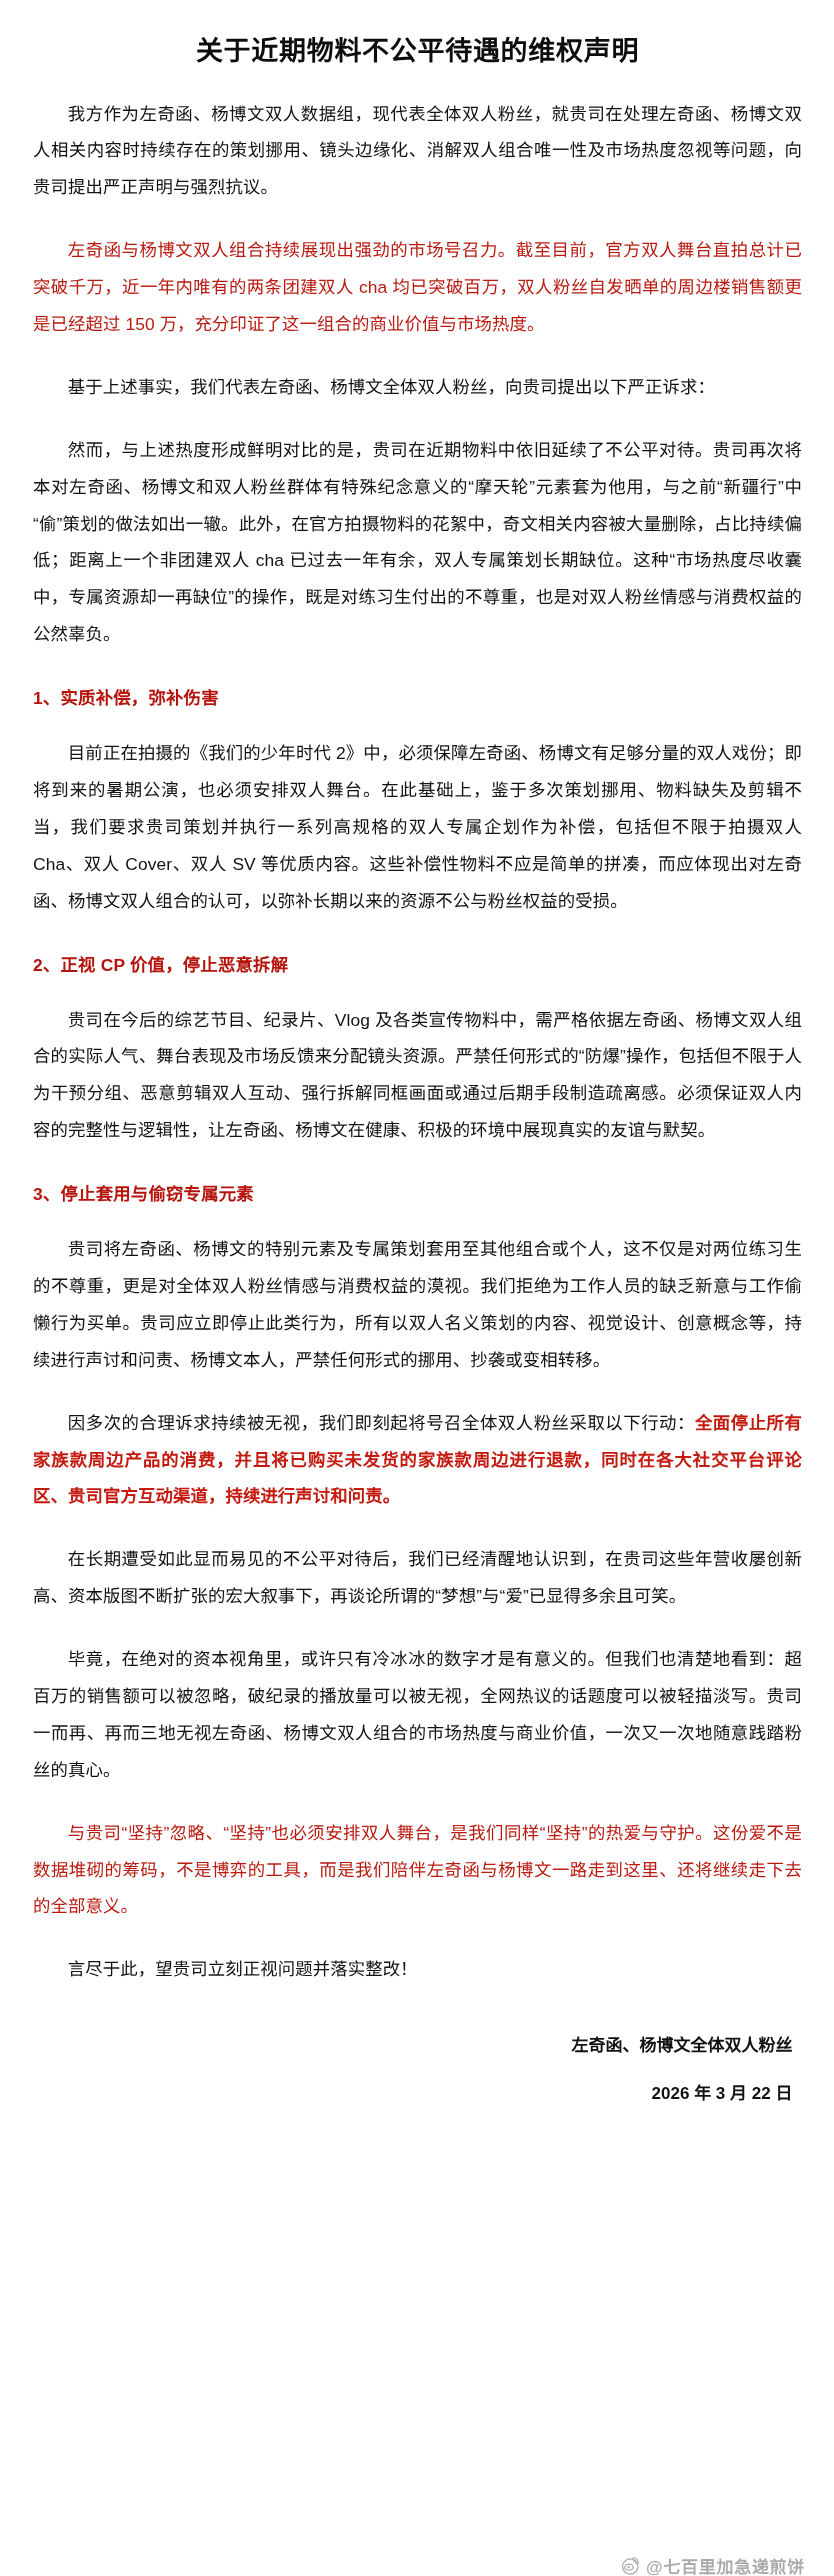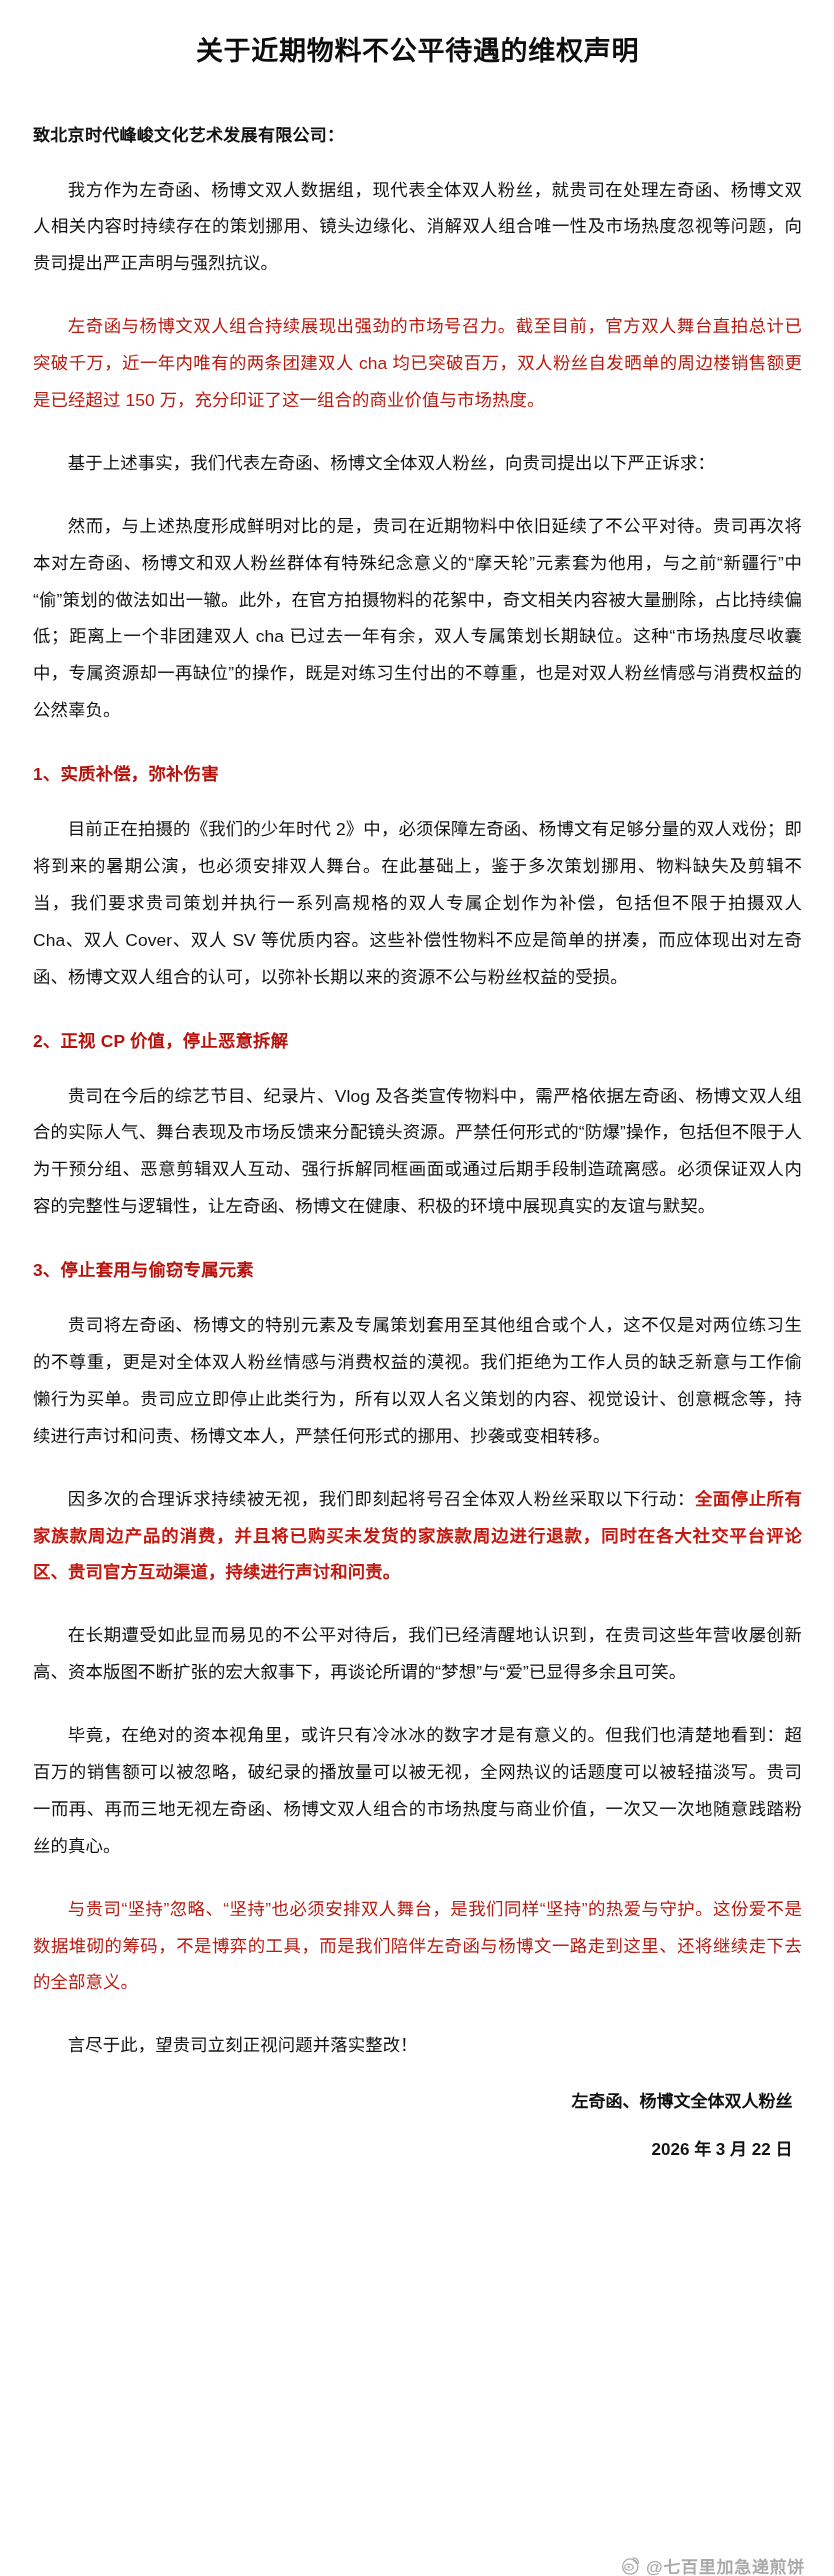--- a/index.html
+++ b/index.html
@@ -57,21 +57,21 @@
     font-weight: bold;
     color: #b5130c;
     margin: 31px 0 0 0;
     letter-spacing: 0.2px;
   }
   .inline-red {
     color: #c4190f;
     font-weight: bold;
   }
   .signoff {
-    margin-top: 20px;
+    margin-top: 40px;
     text-align: right;
     font-size: 17px;
     font-weight: bold;
     color: #111111;
     line-height: 2.1;
     padding-right: 9.6px;
   }
   .signoff .sig-date {
     display: block;
     margin-top: 12.3px;
@@ -98,21 +98,20 @@
   }
   .spacer-bottom { height: 178px; }
 </style>
 </head>
 <body>
 
 <div class="page">
 
   <h1 class="doc-title">关于近期物料不公平待遇的维权声明</h1>
 
-  <div class="salutation">致北京时代峰峻文化艺术发展有限公司：</div>
 
   <p class="body-para">我方作为左奇函、杨博文双人数据组，现代表全体双人粉丝，就贵司在处理左奇函、杨博文双人相关内容时持续存在的策划挪用、镜头边缘化、消解双人组合唯一性及市场热度忽视等问题，向贵司提出严正声明与强烈抗议。</p>
 
   <p class="body-para red-para">左奇函与杨博文双人组合持续展现出强劲的市场号召力。截至目前，官方双人舞台直拍总计已突破千万，近一年内唯有的两条团建双人 cha 均已突破百万，双人粉丝自发晒单的周边楼销售额更是已经超过 150 万，充分印证了这一组合的商业价值与市场热度。</p>
 
   <p class="body-para">基于上述事实，我们代表左奇函、杨博文全体双人粉丝，向贵司提出以下严正诉求：</p>
 
   <p class="body-para">然而，与上述热度形成鲜明对比的是，贵司在近期物料中依旧延续了不公平对待。贵司再次将本对左奇函、杨博文和双人粉丝群体有特殊纪念意义的“摩天轮”元素套为他用，与之前“新疆行”中“偷”策划的做法如出一辙。此外，在官方拍摄物料的花絮中，奇文相关内容被大量删除，占比持续偏低；距离上一个非团建双人 cha 已过去一年有余，双人专属策划长期缺位。这种“市场热度尽收囊中，专属资源却一再缺位”的操作，既是对练习生付出的不尊重，也是对双人粉丝情感与消费权益的公然辜负。</p>
 
   <h2 class="sec-heading">1、实质补偿，弥补伤害</h2>

